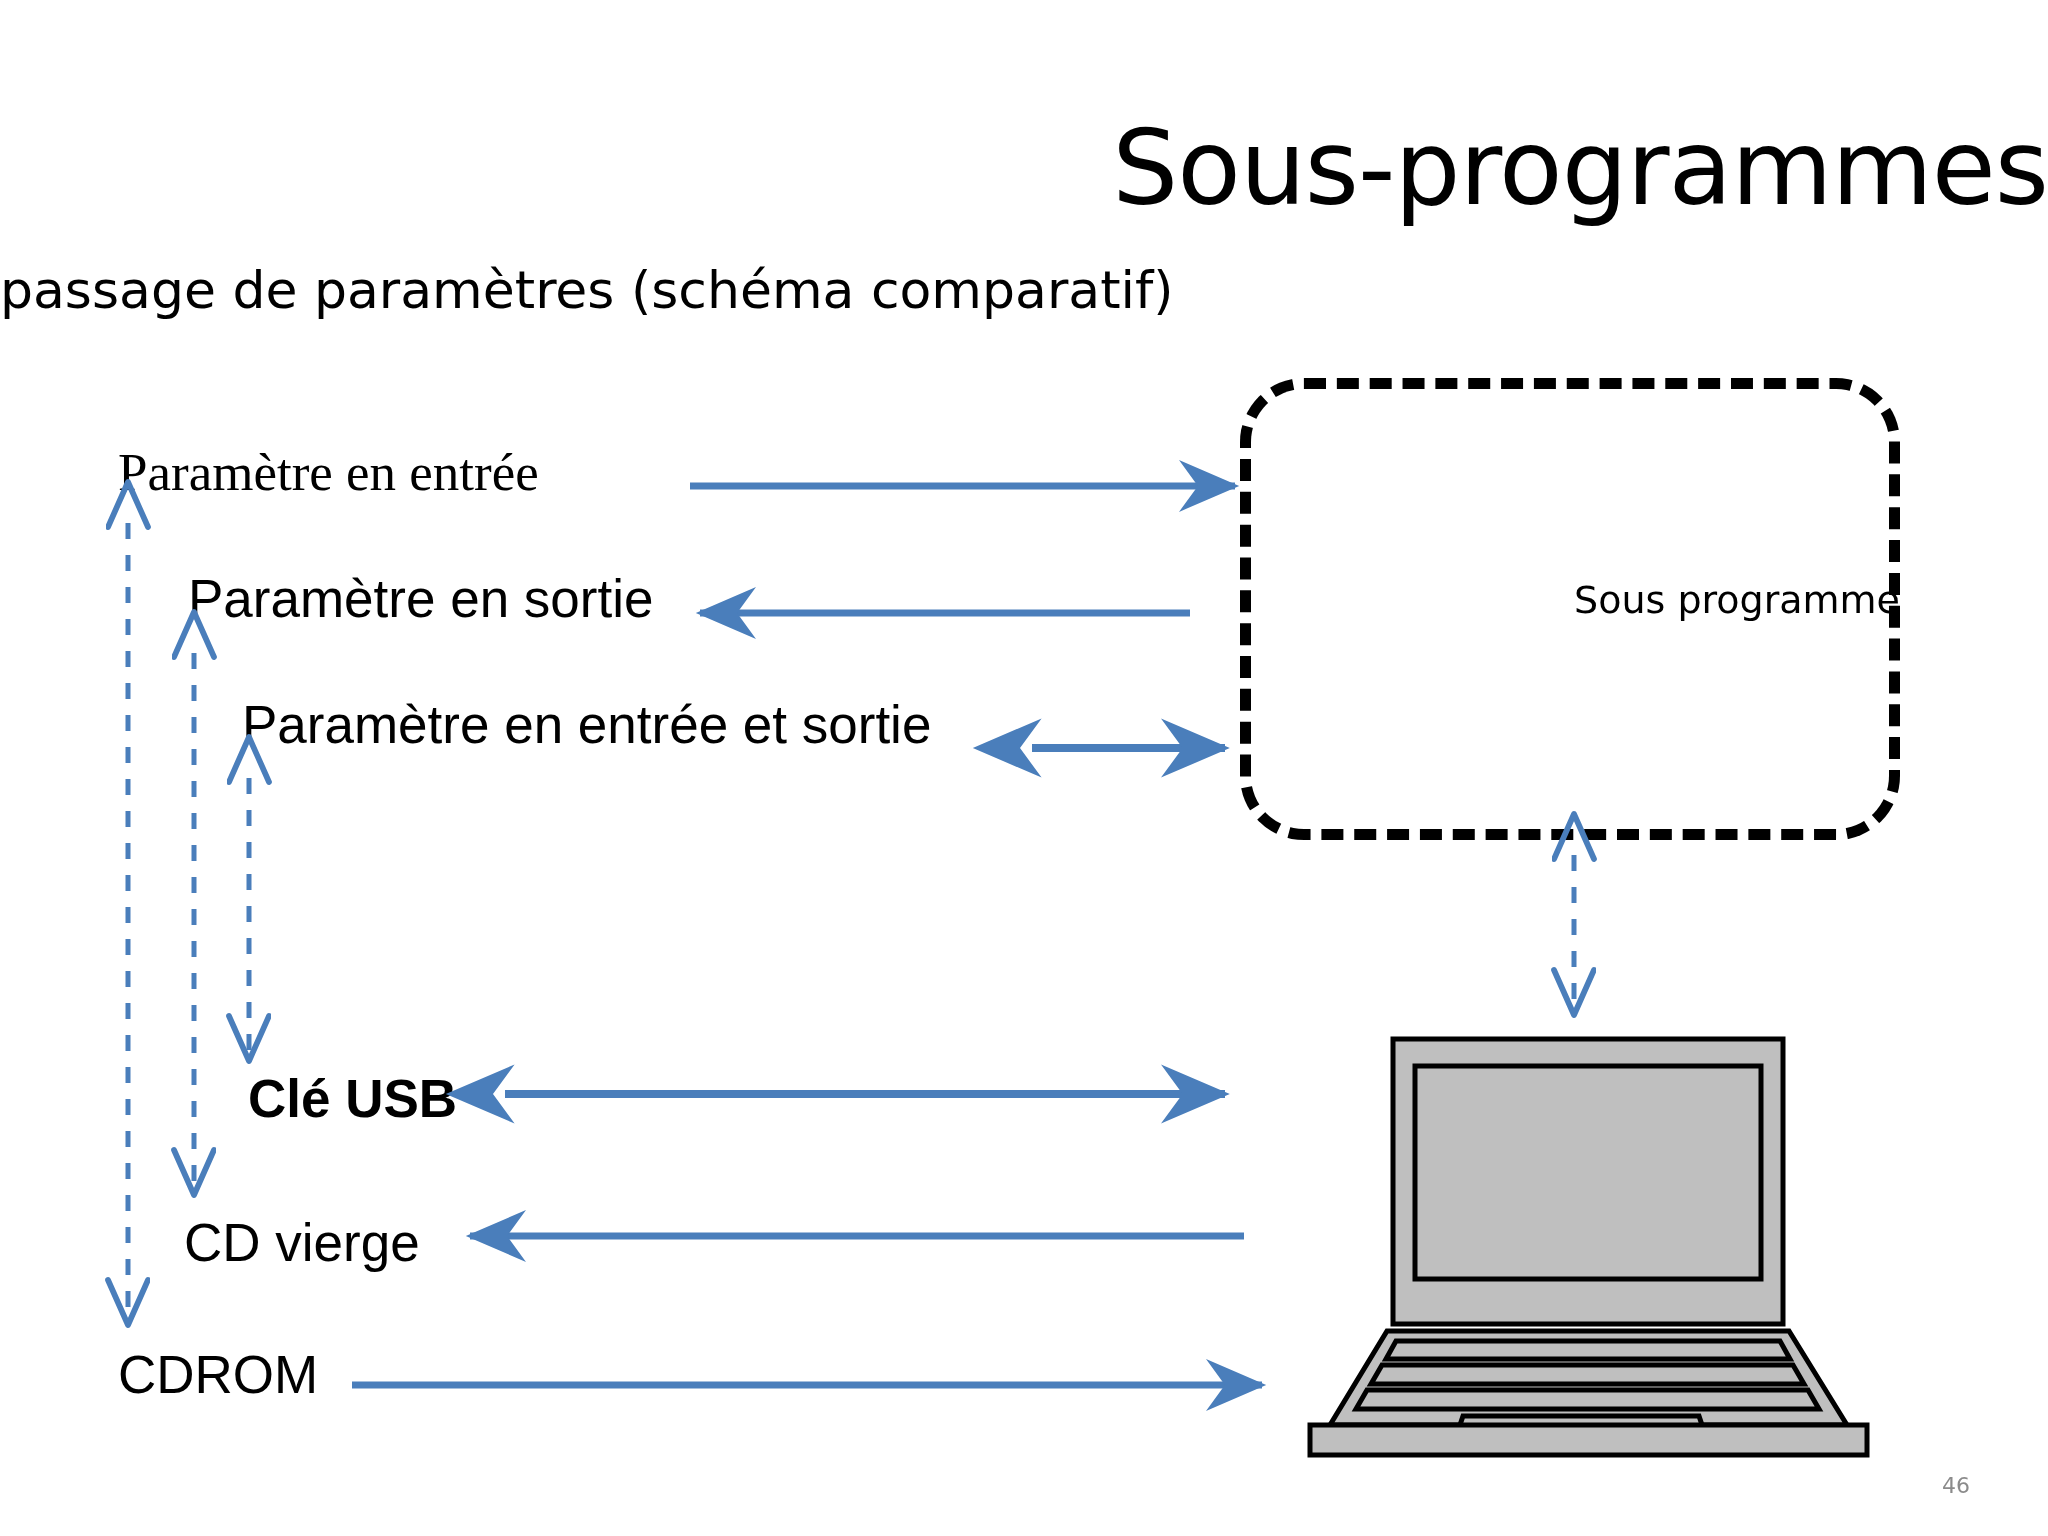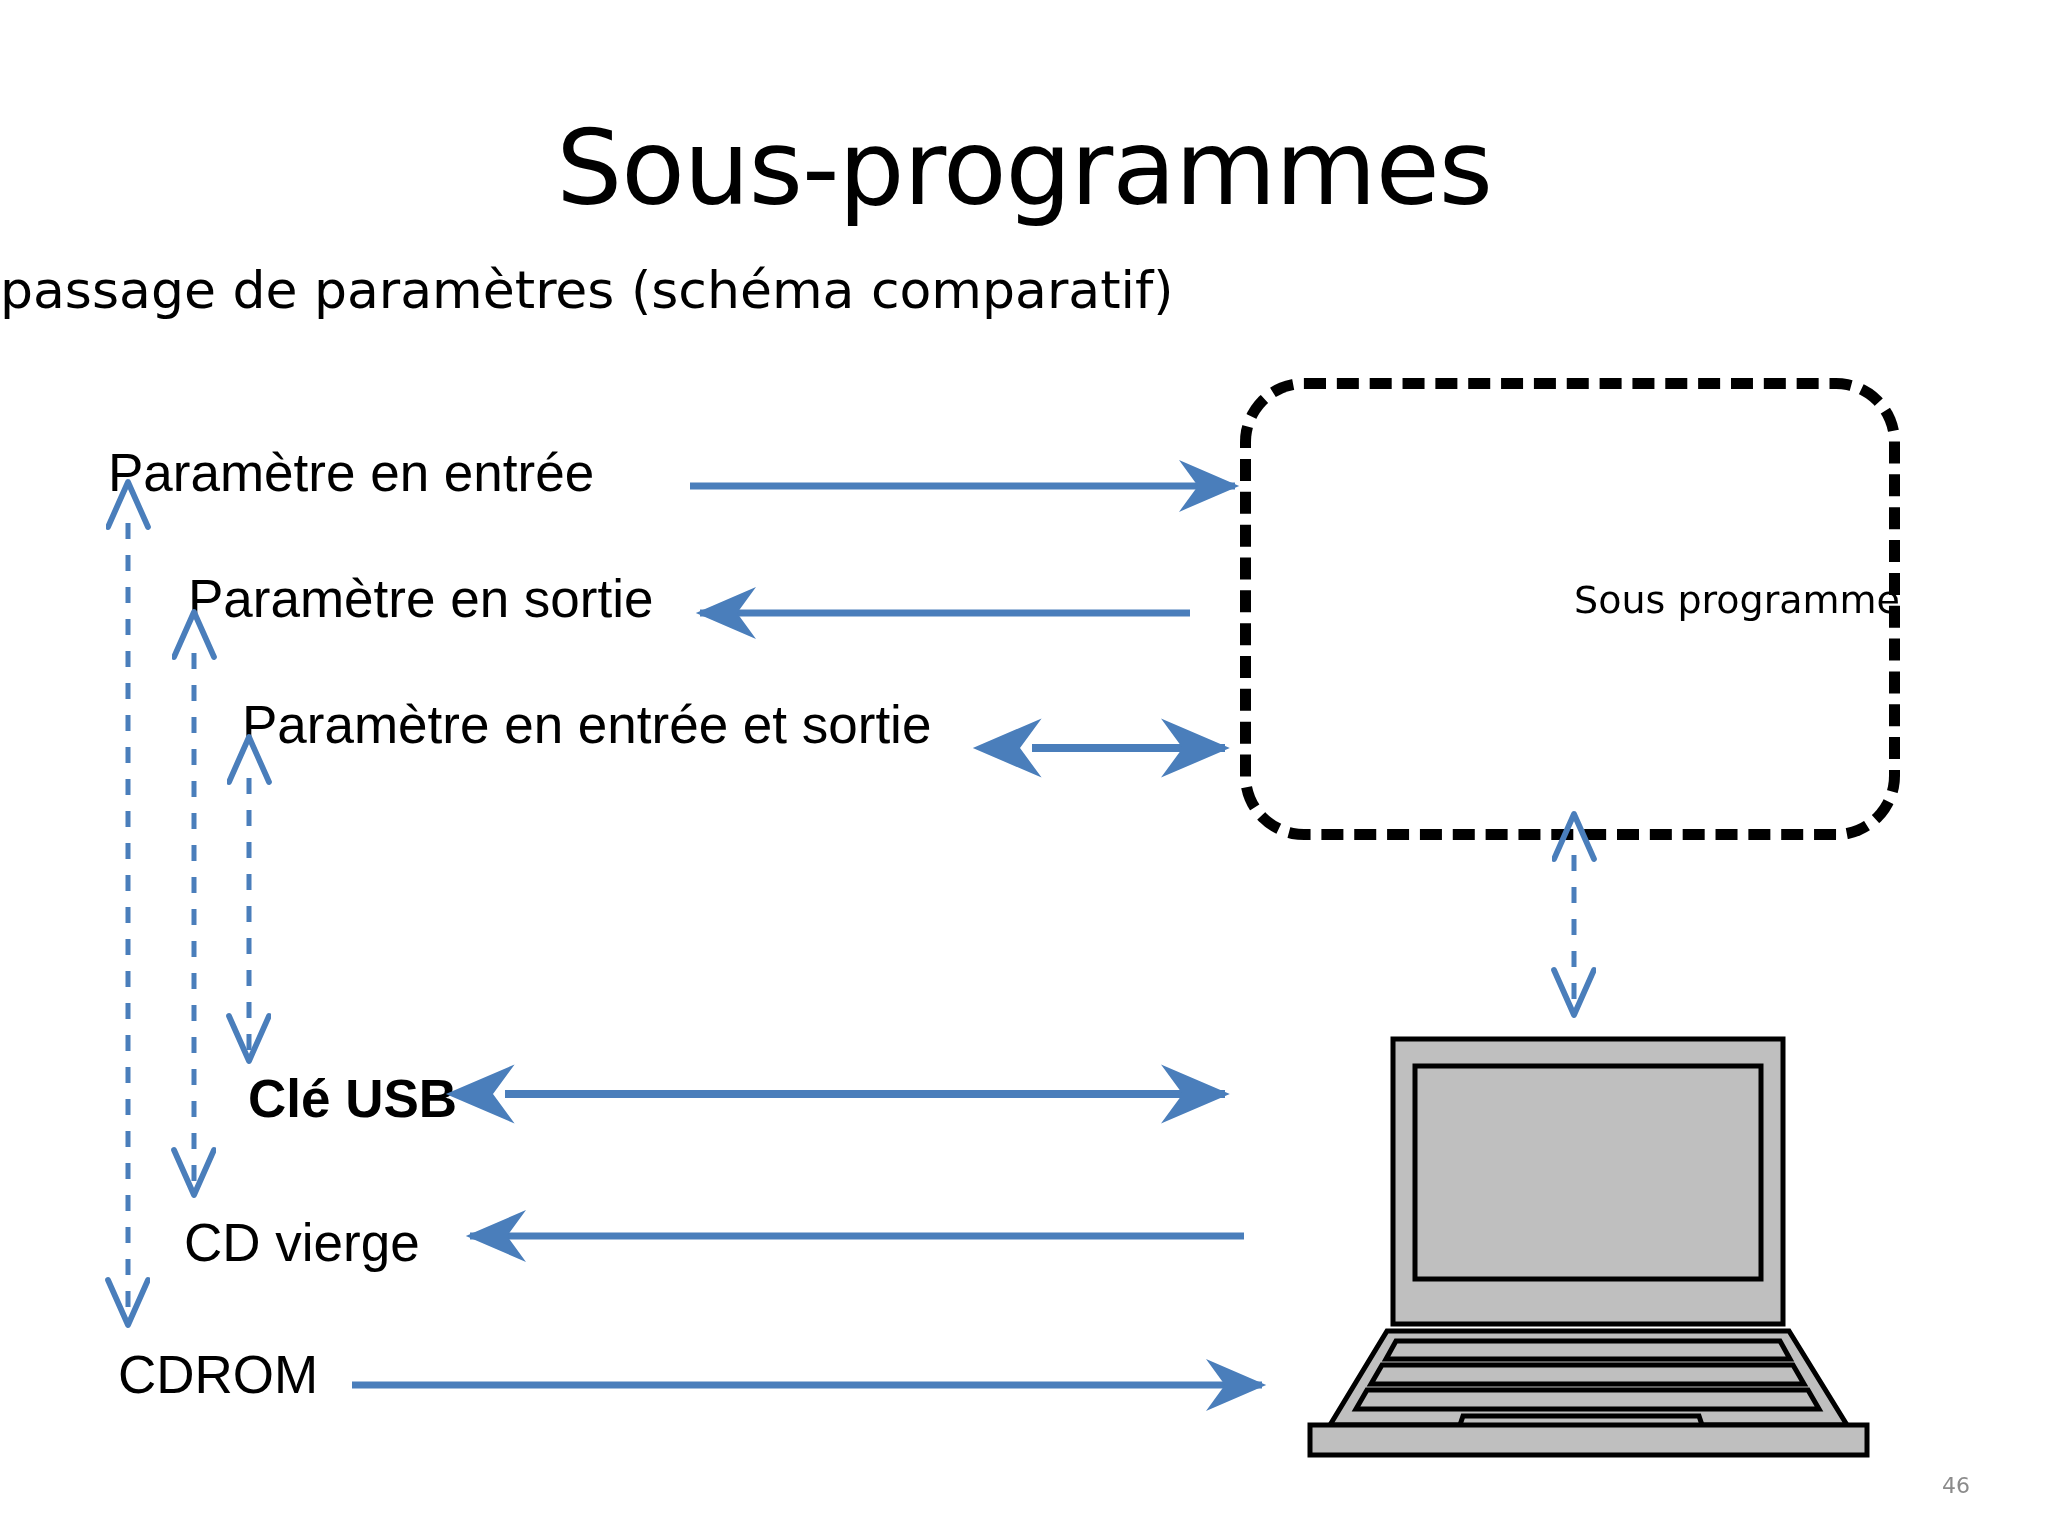--- a/index.html
+++ b/index.html
@@ -22,21 +22,21 @@
     height: 1536px;
     background: #ffffff;
   }
 
   
   .title {
     position: absolute;
     left: 0;
     top: 112px;
     width: 2048px;
-    text-align: center;
+    text-align: right;
     font-size: 104px;
     line-height: 1.08;
     font-weight: 400;
     color: #000000;
     letter-spacing: -1px;
     font-family: "DejaVu Sans", sans-serif;
   }
   .subtitle {
     position: absolute;
     left: 0;
@@ -51,21 +51,21 @@
 
   
   .label {
     position: absolute;
     font-family: "Liberation Sans", sans-serif;
     font-size: 53px;
     line-height: 1;
     color: #000000;
     white-space: nowrap;
   }
-  .lbl-in        { left: 108px;  top: 446px; }
+  .lbl-in        { left: 118px;  top: 446px; font-family: Liberation Serif, serif; }
   .lbl-out       { left: 188px;  top: 572px; }
   .lbl-inout     { left: 242px;  top: 698px; }
   .lbl-usb       { left: 248px;  top: 1072px; font-weight: bold; }
   .lbl-cd-vierge { left: 184px;  top: 1216px; }
   .lbl-cdrom     { left: 118px;  top: 1348px; }
 
   
   .sp-box {
     position: absolute;
     left: 1240px;

